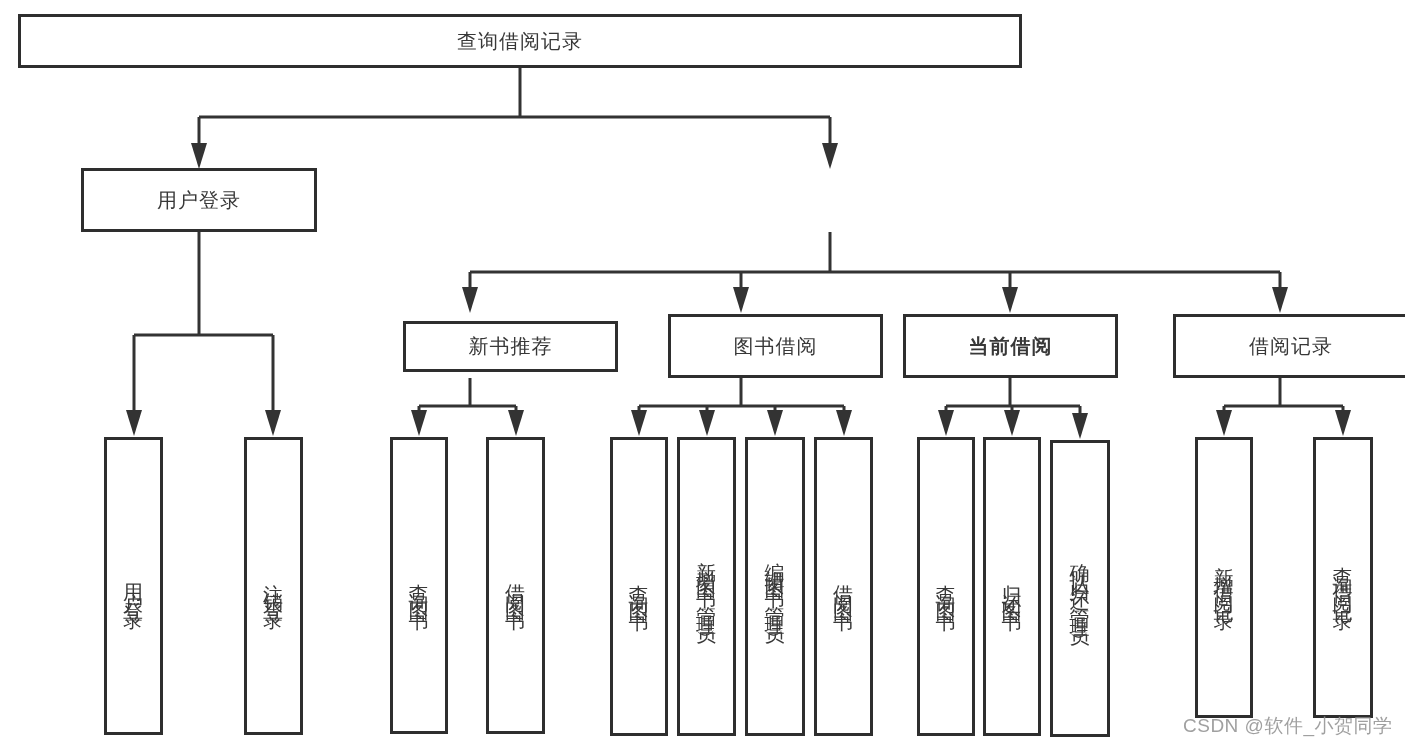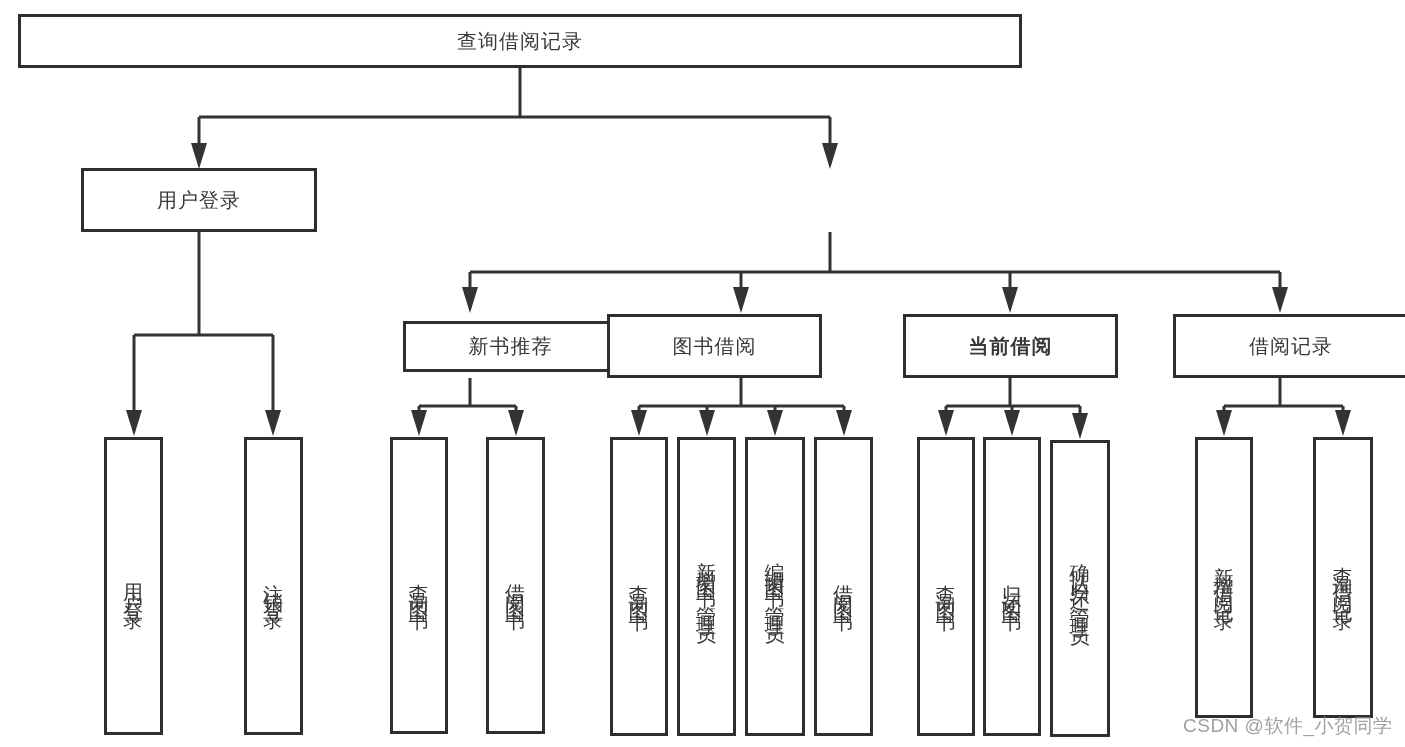--- a/index.html
+++ b/index.html
@@ -91,21 +91,21 @@
       <polygon points="1216,410 1232,410 1224,436"></polygon>
       <polygon points="1335,410 1351,410 1343,436"></polygon>
     </g>
   </svg>
 
   <div class="box hbox" style="left:18px;top:14px;width:1004px;height:54px;">查询借阅记录</div>
 
   <div class="box hbox" style="left:81px;top:168px;width:236px;height:64px;">用户登录</div>
 
   <div class="box hbox" style="left:363px;top:321px;width:215px;height:51px;margin-left:40px;">新书推荐</div>
-  <div class="box hbox" style="left:607px;top:314px;width:215px;height:64px;">图书借阅</div>
+  <div class="box hbox" style="left:668px;top:314px;width:215px;height:64px;">图书借阅</div>
   <div class="box hbox" style="left:903px;top:314px;width:215px;height:64px;font-weight:bold;">当前借阅</div>
   <div class="box hbox" style="left:1173px;top:314px;width:236px;height:64px;">借阅记录</div>
 
   <div class="box vbox" style="left:104px;top:437px;width:59px;height:298px;">用户登录</div>
   <div class="box vbox" style="left:244px;top:437px;width:59px;height:298px;">注销登录</div>
 
   <div class="box vbox" style="left:390px;top:437px;width:58px;height:297px;">查询图书</div>
   <div class="box vbox" style="left:486px;top:437px;width:59px;height:297px;">借阅图书</div>
 
   <div class="box vbox" style="left:610px;top:437px;width:58px;height:299px;">查询图书</div>

